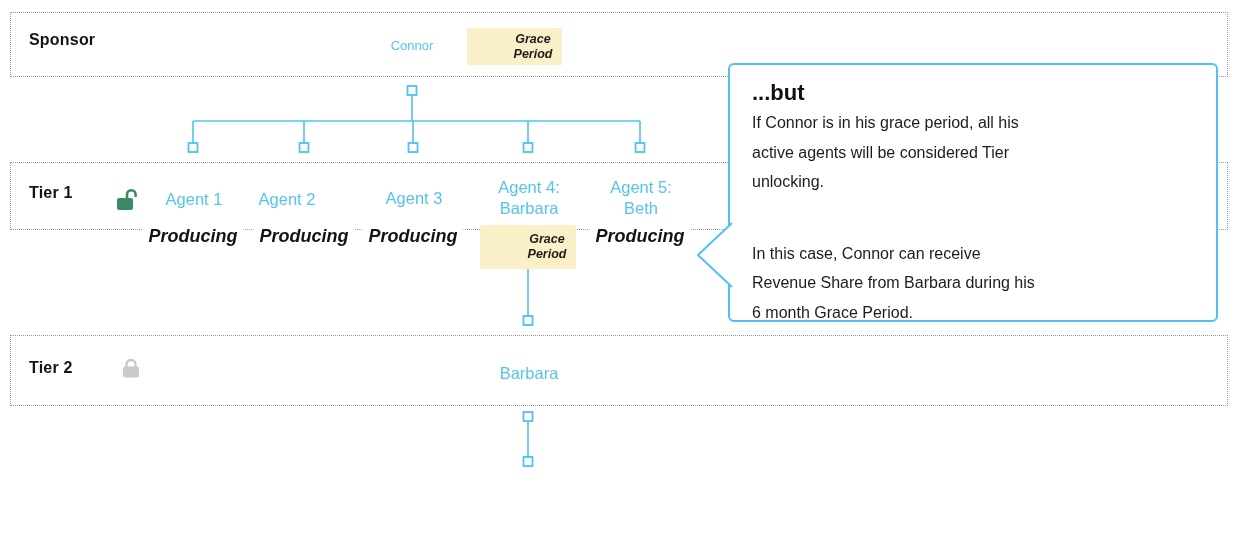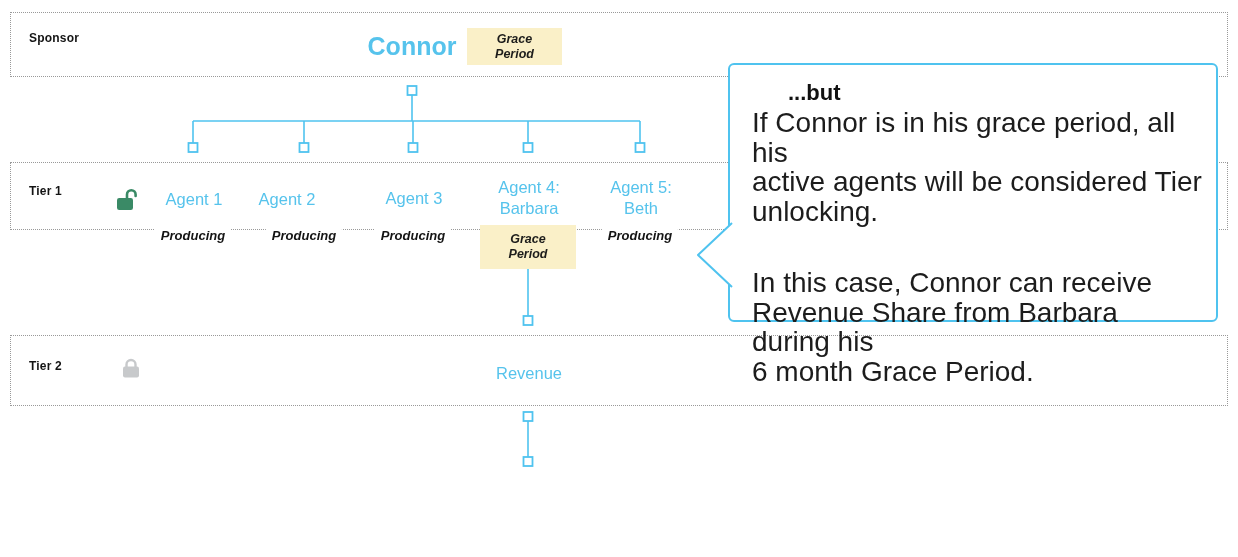--- a/index.html
+++ b/index.html
@@ -19,68 +19,68 @@
   }
   .row{
     position:absolute;left:10px;width:1218px;box-sizing:border-box;
     border:1px dotted var(--dots);background:#fff;z-index:1;
   }
   #sponsor-row{top:12px;height:65px;}
   #tier1-row{top:162px;height:68px;}
   #tier2-row{top:335px;height:71px;}
   #tier3-row{top:473px;height:72px;}
   .row-label{
-    position:absolute;left:18px;font-size:12px;font-weight:700;color:var(--ink);
+    position:absolute;left:18px;font-size:16px;font-weight:700;color:var(--ink);
     white-space:nowrap;letter-spacing:.2px;
   }
   #sponsor-row .row-label{top:18px;}
   #tier1-row .row-label{top:21px;}
   #tier2-row .row-label{top:23px;}
   #tier3-row .row-label{top:24px;}
   .lock{position:absolute;display:block;}
   #tier1-lock{left:104px;top:23px;color:var(--green);}
   #tier2-lock{left:109px;top:21px;color:var(--gray);}
   #tier3-lock{left:109px;top:22px;color:var(--gray);}
   .agent-name{
     position:absolute;color:var(--blue-text);font-size:16.5px;line-height:21px;
     text-align:center;
   }
   #agent-1{left:128px;top:26px;width:110px;text-align:center;}
   #agent-2{left:221px;top:26px;width:110px;}
   #agent-3{left:348px;top:25px;width:110px;}
   #agent-4{left:473px;top:14px;width:90px;}
   #agent-5{left:585px;top:14px;width:90px;text-align:center;}
-  #sponsor-agent{left:341px;top:22px;width:120px;font-size:25px;line-height:22px;font-weight:bold;}
+  #sponsor-agent{left:341px;top:22px;width:120px;font-size:13px;line-height:22px;}
   #tier2-agent{left:458px;top:27px;width:120px;}
   #tier3-agent{left:458px;top:27px;width:120px;}
   .status-label{
     position:absolute;top:228px;z-index:6;transform:translateX(-50%);
-    font-size:13px;line-height:16px;font-weight:700;font-style:italic;
+    font-size:18px;line-height:16px;font-weight:700;font-style:italic;
     color:var(--ink);background:#fff;padding:0 6px;white-space:nowrap;
   }
   #status-1{left:193px;}
   #status-2{left:304px;}
   #status-3{left:413px;}
   #status-5{left:640px;}
   .badge{
     background:var(--badge-bg);color:var(--badge-ink);
     font-weight:700;font-style:italic;font-size:12.5px;line-height:15px;
-    display:flex;align-items:center;justify-content:center;text-align:center;
+    display:flex;align-items:center;justify-content:flex-end;text-align:center;
   }
   .badge .badge-text{display:inline-block;max-width:58px;}
   #badge-connor{position:absolute;left:456px;top:15px;width:95px;height:37px;}
   #badge-kristy{position:absolute;left:480px;top:225px;width:96px;height:44px;z-index:6;}
   #connector-svg{position:absolute;left:0;top:0;z-index:5;pointer-events:none;}
   .callout{
     position:absolute;left:728px;top:63px;width:490px;height:259px;box-sizing:border-box;
     background:#fff;border:2px solid var(--line-blue);border-radius:6px;z-index:10;
     padding:13px 14px 0 22px;
   }
-  .callout-title{font-size:22px;font-weight:700;line-height:30px;color:#111;margin-left:36px;}
-  .callout p{margin:0;font-size:28px;line-height:29.5px;color:#1c1c1c;white-space:pre-line;}
+  .callout-title{font-size:22px;font-weight:700;line-height:30px;color:#111;}
+  .callout p{margin:0;font-size:16px;line-height:29.5px;color:#1c1c1c;white-space:pre-line;}
   .callout p + p{margin-top:42px;}
   .callout-tail{position:absolute;left:-40px;top:156px;}
 </style>
 </head>
 <body>
 
 <div id="canvas">
 
   <div class="row" id="sponsor-row">
     <span class="row-label">Sponsor</span>
@@ -114,21 +114,21 @@
   <span class="status-label" id="status-5">Producing</span>
 
   <div class="row" id="tier2-row">
     <span class="row-label">Tier 2</span>
     <span class="lock" id="tier2-lock">
       <svg width="22" height="22" viewBox="0 0 22 22">
         <path d="M6.5 11 V7.5 a4.5 4.5 0 0 1 9 0 V11" fill="none" stroke="currentColor" stroke-width="2.4"></path>
         <rect x="3" y="9.5" width="16" height="11" rx="2" fill="currentColor"></rect>
       </svg>
     </span>
-    <span class="agent-name" id="tier2-agent">Revenue</span>
+    <span class="agent-name" id="tier2-agent">Barbara</span>
   </div>
 
 
   <svg id="connector-svg" width="1238" height="557" viewBox="0 0 1238 557">
     <g stroke="#4fc3ef" stroke-width="1.6" fill="none">
       <path d="M412 95 V121"></path>
       <path d="M193 121 H640"></path>
       <path d="M193 121 V143"></path>
       <path d="M304 121 V143"></path>
       <path d="M413 121 V143"></path>

